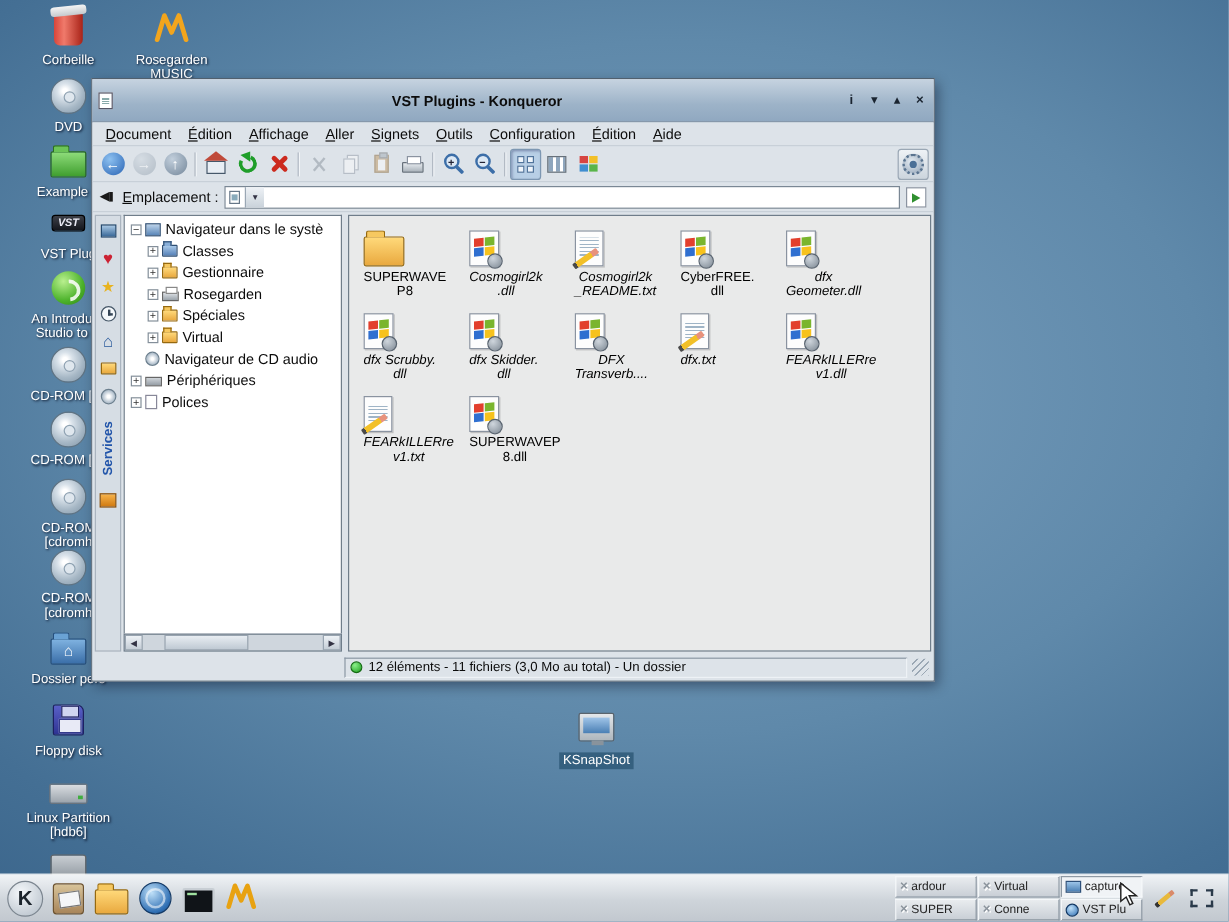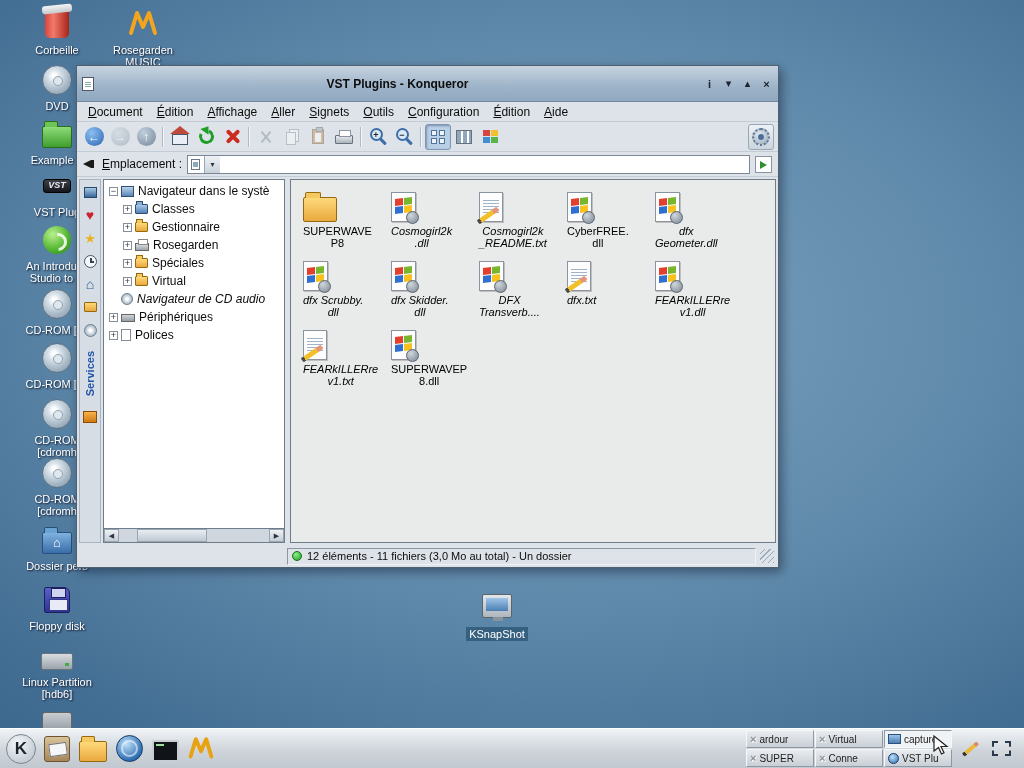--- a/index.html
+++ b/index.html
@@ -458,21 +458,21 @@
           <div class="trow" style="padding-left: 19px;">
             <span class="texp">+</span>
             <span class="ticon t-folder"></span>
             <span>Spéciales</span>
           </div>
           <div class="trow" style="padding-left: 19px;">
             <span class="texp">+</span>
             <span class="ticon t-folder"></span>
             <span>Virtual</span>
           </div>
-          <div class="trow" style="padding-left: 5px; font-style: italic;">
+          <div class="trow" style="padding-left: 5px;">
             <span class="texp-sp"></span>
             <span class="ticon t-cd"></span>
             <span>Navigateur de CD audio</span>
           </div>
           <div class="trow" style="padding-left: 5px;">
             <span class="texp">+</span>
             <span class="ticon t-hdd"></span>
             <span>Périphériques</span>
           </div>
           <div class="trow" style="padding-left: 5px;">

